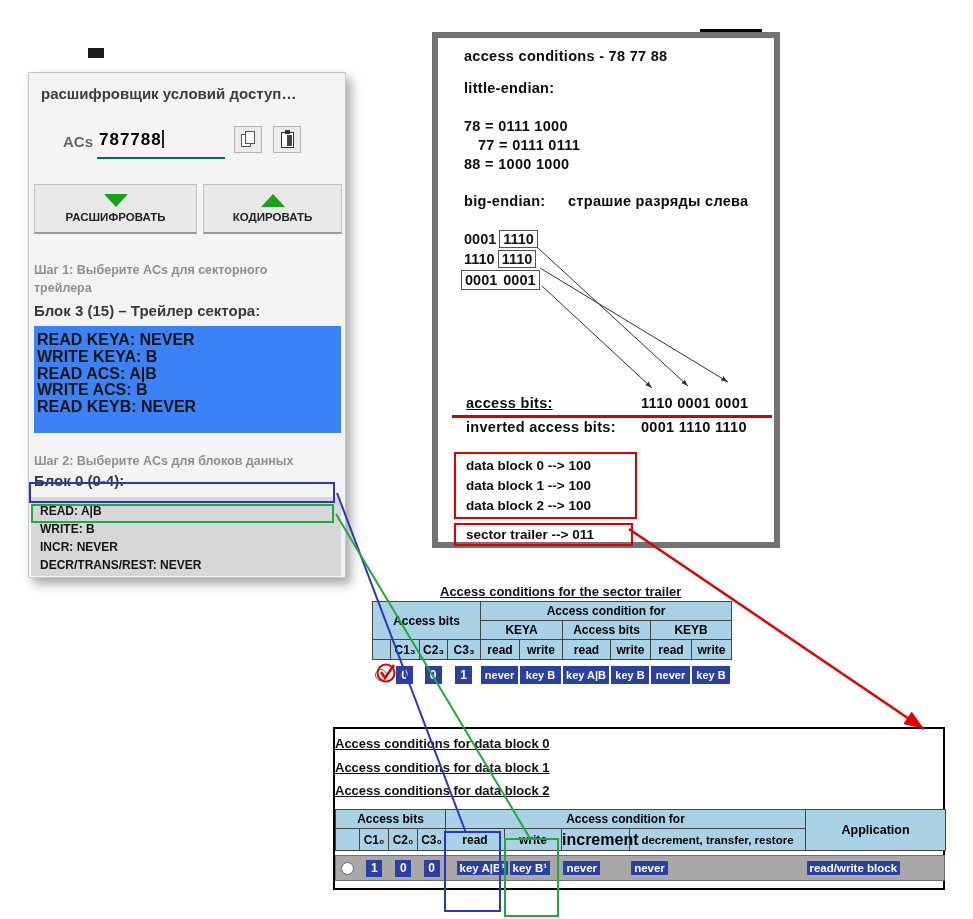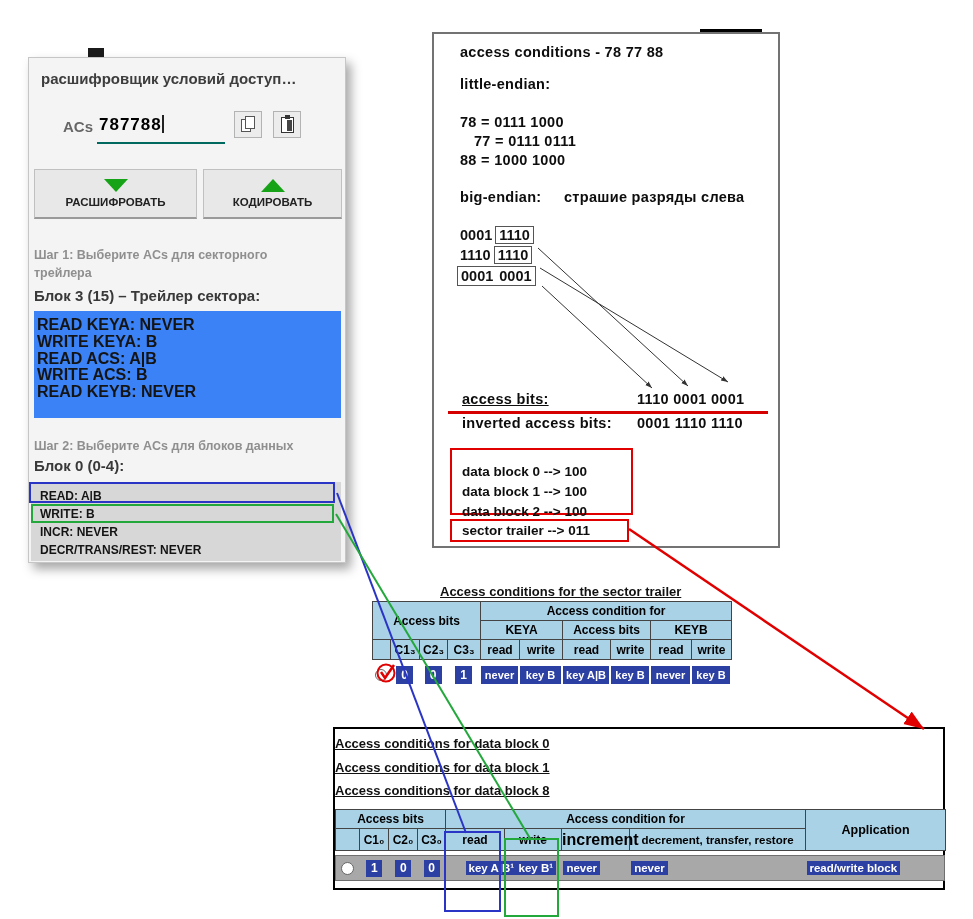--- a/index.html
+++ b/index.html
@@ -16,21 +16,21 @@
   .iconbtn{width:28px;height:27px;background:#ececec;border:1px solid #b3b3b3;position:absolute}
   .btn{background:#e8e8e8;border:1px solid #c0c0c0;border-bottom:2px solid #9a9a9a;display:flex;flex-direction:column;align-items:center;justify-content:center;gap:4px}
   .tri-down{width:0;height:0;border-left:12px solid transparent;border-right:12px solid transparent;border-top:13px solid #17a317}
   .tri-up{width:0;height:0;border-left:12px solid transparent;border-right:12px solid transparent;border-bottom:13px solid #17a317}
   .btn-label{font-size:11.5px;color:#222}
   .step{font-size:12.5px;color:#8f8f8f;line-height:1.4}
   .blockhead{font-size:15px;color:#393939}
   .graybox{background:#3b82f6;padding:6px 3px;font-size:16px;line-height:16.8px;color:#141414}
   .listbox{background:#d7d7d7;padding:5px 9px;font-size:12px;line-height:18px;color:#141414}
   
-  .notes{border:2px solid #737373;background:#fff}
+  .notes{border:6px solid #737373;background:#fff}
   .n-txt{font-size:14.5px;letter-spacing:.3px;color:#0d0d0d}
   .nib{display:inline-block;padding:0 3px;font-size:14.5px}
   .boxed{border:1.5px solid #555}
   .redbox{border:2.5px solid #e00000;font-size:13.5px;line-height:20px;padding-left:10px;color:#0d0d0d}
   .ul{text-decoration:underline}
   
   table{border-collapse:collapse;table-layout:fixed}
   th{border:1px solid #444;background:#a9d2e7;font-size:12px;font-weight:bold;text-align:center;padding:0;color:#000}
   .t-title{font-size:13px;text-align:left;text-decoration:underline}
   .flexrow{display:flex}
@@ -44,21 +44,21 @@
   .ann-blue{border:2px solid #2a35c5}
   .ann-green{border:2px solid #23a83c}
   svg{position:absolute;left:0;top:0;pointer-events:none}
 </style>
 </head>
 <body>
 
 <div class="abs" style="left:88px;top:48px;width:16px;height:10px;background:#1b1b1b"></div>
 <div class="abs" style="left:700px;top:29px;width:62px;height:10px;background:#000"></div>
 
-<div class="abs app" style="left:28px;top:57px;width:318px;height:506px">
+<div class="abs app" style="left:28px;top:72px;width:318px;height:506px">
   <div class="abs app-title" style="left:12px;top:12px">расшифровщик условий доступ…</div>
 
   <div class="abs acs-label" style="left:34px;top:60px">ACs</div>
   <div class="abs acs-value" style="left:70px;top:57px"><span>787788</span><span class="cursor"></span></div>
   <div class="abs acs-underline" style="left:68px;top:84px;width:128px"></div>
 
   <div class="iconbtn" style="left:205px;top:53px">
     <span>
       <span class="abs" style="left:6px;top:7px;width:10px;height:13px;border:1.5px solid #555;background:#fff"></span>
       <span class="abs" style="left:10px;top:4px;width:10px;height:13px;border:1.5px solid #555;background:#fff"></span>
@@ -126,21 +126,21 @@
   <div class="abs" style="left:23px;top:232px">
     <span class="boxed" style="display:inline-block"><span class="nib">0001</span><span class="nib">0001</span></span>
   </div>
 
   <div class="abs n-txt ul" style="left:28px;top:357px">access bits:</div>
   <div class="abs n-txt" style="left:203px;top:357px">1110 0001 0001</div>
   <div class="abs" style="left:14px;top:377px;width:320px;height:3px;background:#d50000"></div>
   <div class="abs n-txt" style="left:28px;top:381px">inverted access bits:</div>
   <div class="abs n-txt" style="left:203px;top:381px">0001 1110 1110</div>
 
-  <div class="abs redbox" style="left:16px;top:414px;width:183px;height:67px;padding-top:12px">
+  <div class="abs redbox" style="left:16px;top:414px;width:183px;height:67px;padding-top:2px">
     <div>data block 0 --&gt; 100</div>
     <div>data block 1 --&gt; 100</div>
     <div>data block 2 --&gt; 100</div>
   </div>
   <div class="abs redbox" style="left:16px;top:485px;width:179px;height:23px">
     <div>sector trailer --&gt; 011</div>
   </div>
 </div>
 
 <div class="abs t-title" style="left:440px;top:584px;width:300px">Access conditions for the sector trailer</div>
@@ -212,21 +212,21 @@
       <div class="hlcell" style="width:100%">never</div>
     </div>
   <div class="cell" style="width:40px;padding:0 1px">
       <div class="hlcell" style="width:100%">key B</div>
     </div>
 </div>
 
 <div class="abs blackbox" style="left:333px;top:727px;width:612px;height:163px">
   <div class="abs t-title" style="left:0;top:7px;width:100%">Access conditions for data block 0</div>
   <div class="abs t-title" style="left:0;top:31px;width:100%">Access conditions for data block 1</div>
-  <div class="abs t-title" style="left:0;top:54px;width:100%">Access conditions for data block 8</div>
+  <div class="abs t-title" style="left:0;top:54px;width:100%">Access conditions for data block 2</div>
 
   <table class="abs" style="left:0;top:80px;width:610px">
     <colgroup>
       <col style="width:24px">
         <col style="width:29px">
         <col style="width:29px">
         <col style="width:28px">
       <col style="width:59px">
         <col style="width:57px">
         <col style="width:68px">
@@ -258,24 +258,24 @@
       </div>
     <div class="cell" style="width:29px">
         <span class="bit" style="width:16px;height:17px;line-height:17px">1</span>
       </div>
     <div class="cell" style="width:29px">
         <span class="bit" style="width:16px;height:17px;line-height:17px">0</span>
       </div>
     <div class="cell" style="width:28px">
         <span class="bit" style="width:16px;height:17px;line-height:17px">0</span>
       </div>
-    <div class="flexrow" style="width:59px;padding-left:20px">
+    <div class="flexrow" style="width:59px;padding-left:11px">
         <span class="hlspan">key A|B¹</span>
       </div>
-    <div class="flexrow" style="width:57px;padding-left:11px">
+    <div class="flexrow" style="width:57px;padding-left:5px">
         <span class="hlspan">key B¹</span>
       </div>
     <div class="flexrow" style="width:68px;padding-left:2px">
         <span class="hlspan">never</span>
       </div>
     <div class="flexrow" style="width:176px;padding-left:2px">
         <span class="hlspan">never</span>
       </div>
     <div class="flexrow" style="width:140px;padding-left:2px">
         <span class="hlspan">read/write block</span>

